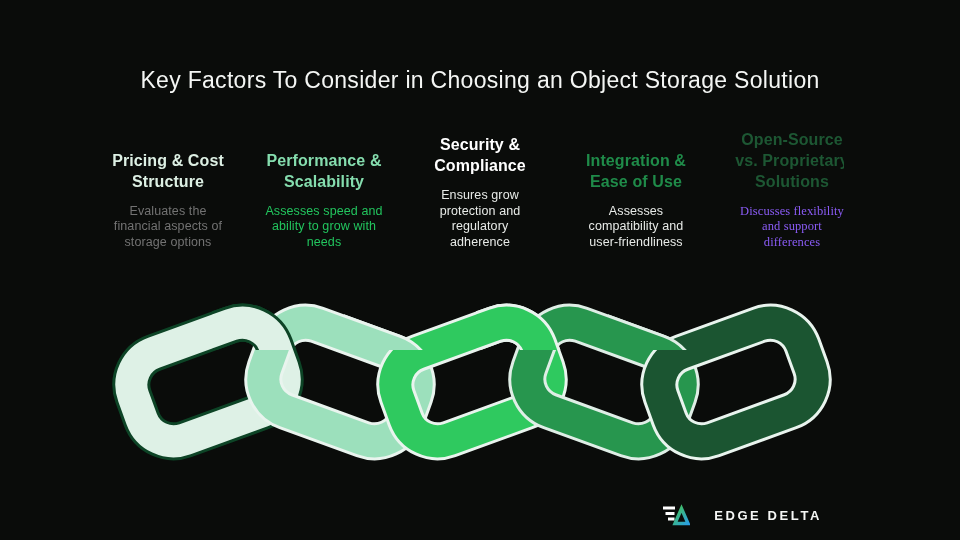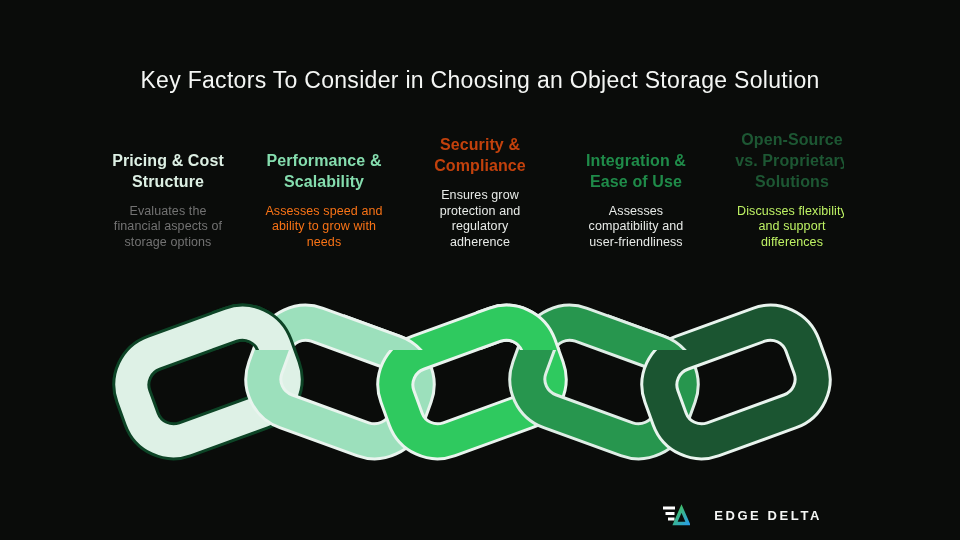--- a/index.html
+++ b/index.html
@@ -113,44 +113,44 @@
     <div class="factor">
       <div class="factor-heading" style="color: rgb(221, 240, 228);">Pricing &amp; Cost
 Structure</div>
       <div class="factor-desc" style="color: #737373;">Evaluates the
 financial aspects of
 storage options</div>
     </div>
     <div class="factor">
       <div class="factor-heading" style="color: rgb(133, 221, 174);">Performance &amp;
 Scalability</div>
-      <div class="factor-desc" style="color: #f97316;">Assesses speed and
+      <div class="factor-desc" style="color: #22c55e;">Assesses speed and
 ability to grow with
 needs</div>
     </div>
     <div class="factor">
-      <div class="factor-heading" style="color: #c2410c;">Security &amp;
+      <div class="factor-heading" style="color: #ffffff;">Security &amp;
 Compliance</div>
       <div class="factor-desc" style="color: rgb(232, 235, 232);">Ensures grow
 protection and
 regulatory
 adherence</div>
     </div>
     <div class="factor">
       <div class="factor-heading" style="color: rgb(31, 139, 73);">Integration &amp;
 Ease of Use</div>
       <div class="factor-desc" style="color: rgb(232, 235, 232);">Assesses
 compatibility and
 user-friendliness</div>
     </div>
     <div class="factor">
       <div class="factor-heading" style="color: rgb(29, 87, 51);">Open-Source
 vs. Proprietary
 Solutions</div>
-      <div class="factor-desc" style="color: #bef264;">Discusses flexibility
+      <div class="factor-desc" style="color: #8b5cf6; font-family: Liberation Serif, serif;">Discusses flexibility
 and support
 differences</div>
     </div>
   </div>
 
   <div class="logo">
     <svg width="28" height="22" viewBox="0 0 28 22">
       <defs>
         <linearGradient id="triGrad" x1="0" y1="0" x2="1" y2="1">
           <stop offset="0" stop-color="#43c159"></stop>

